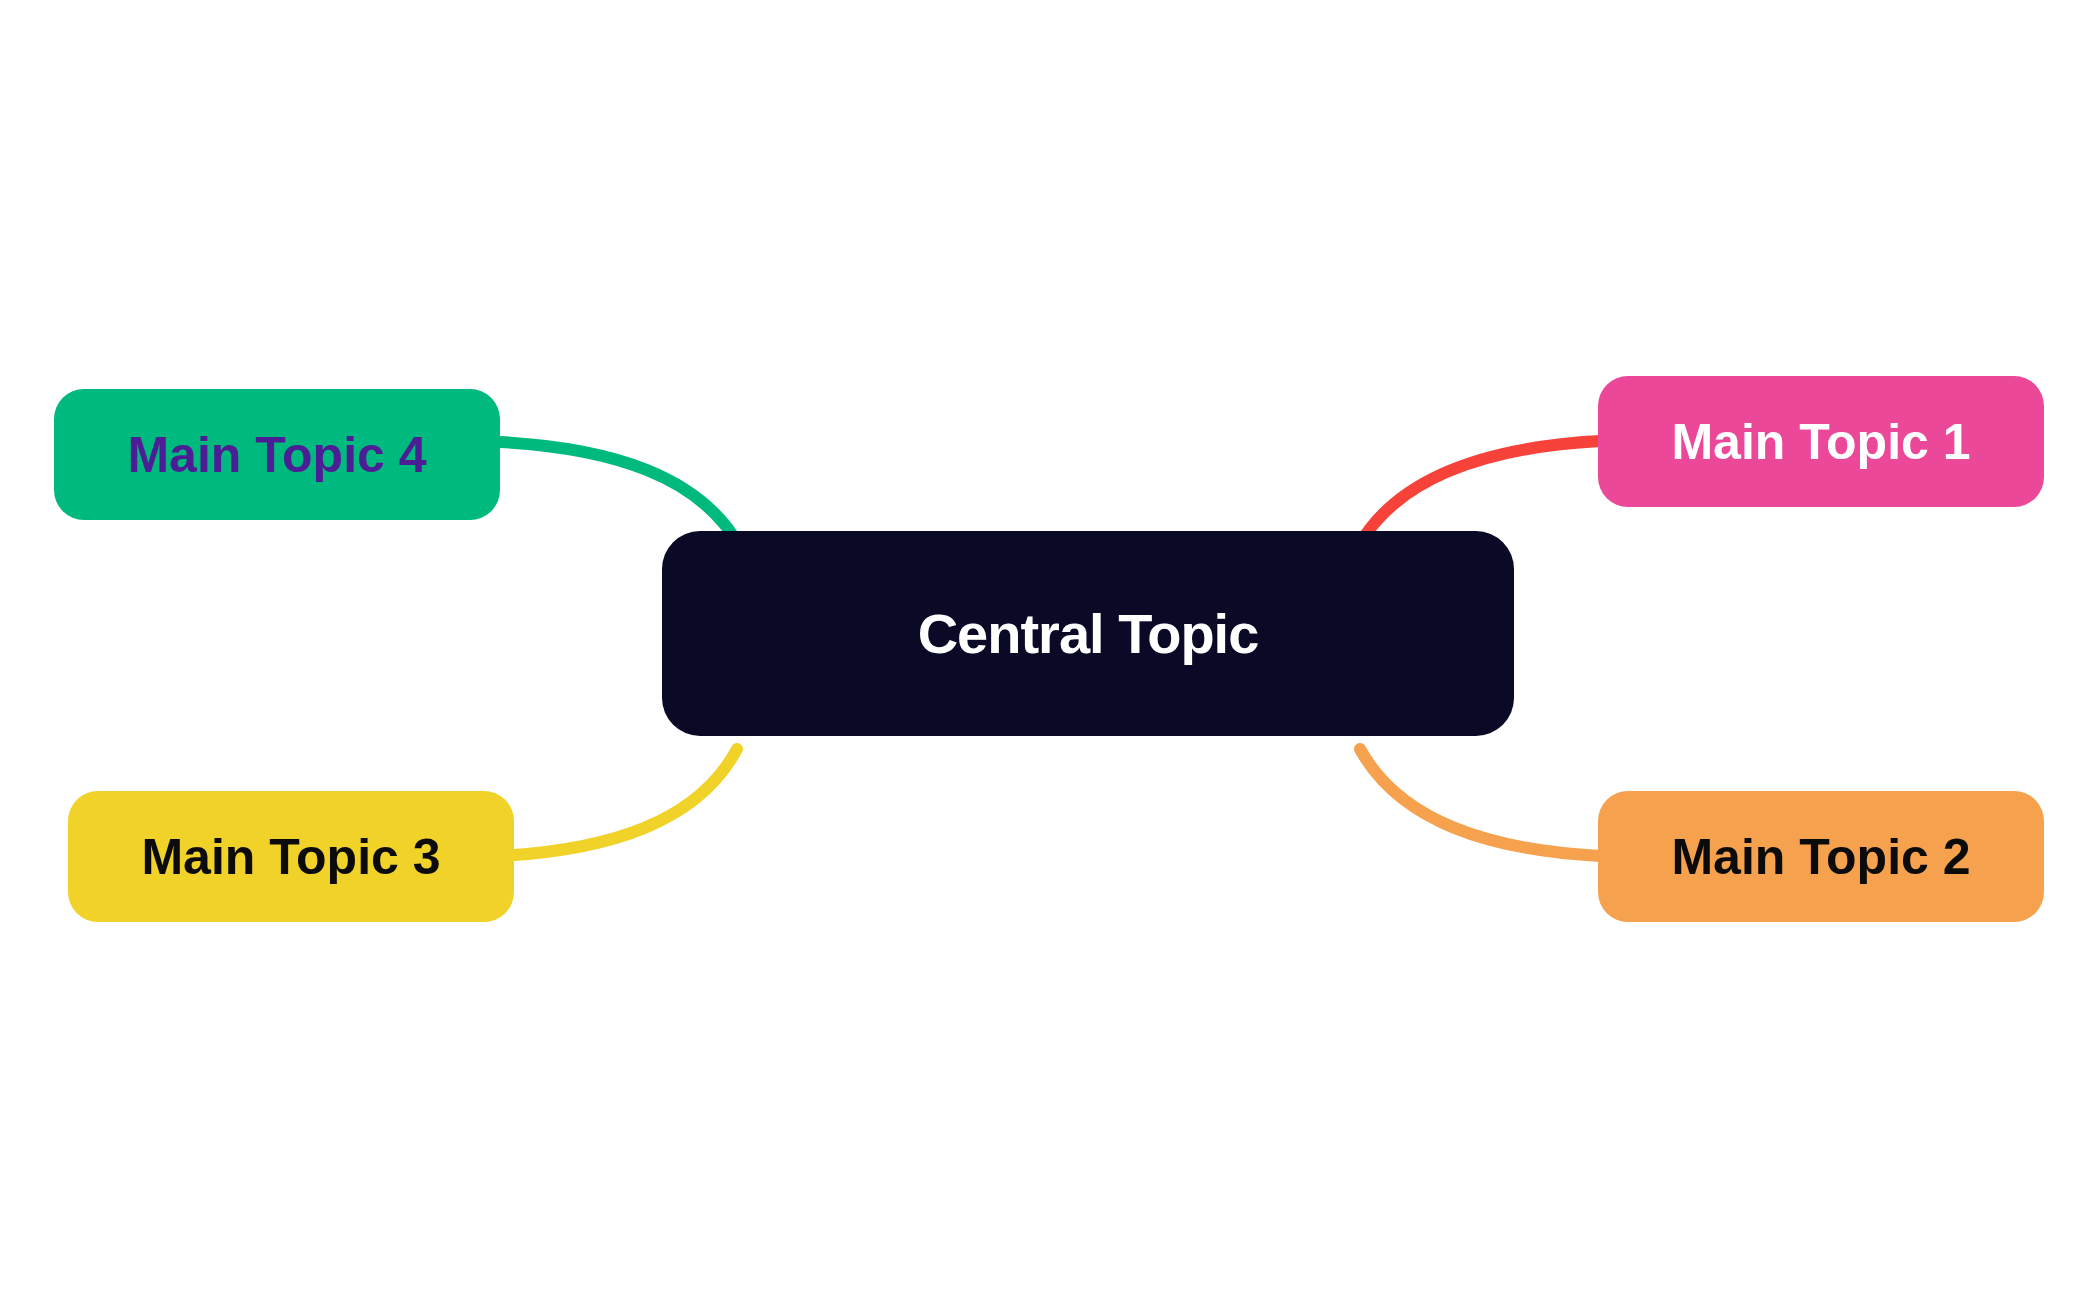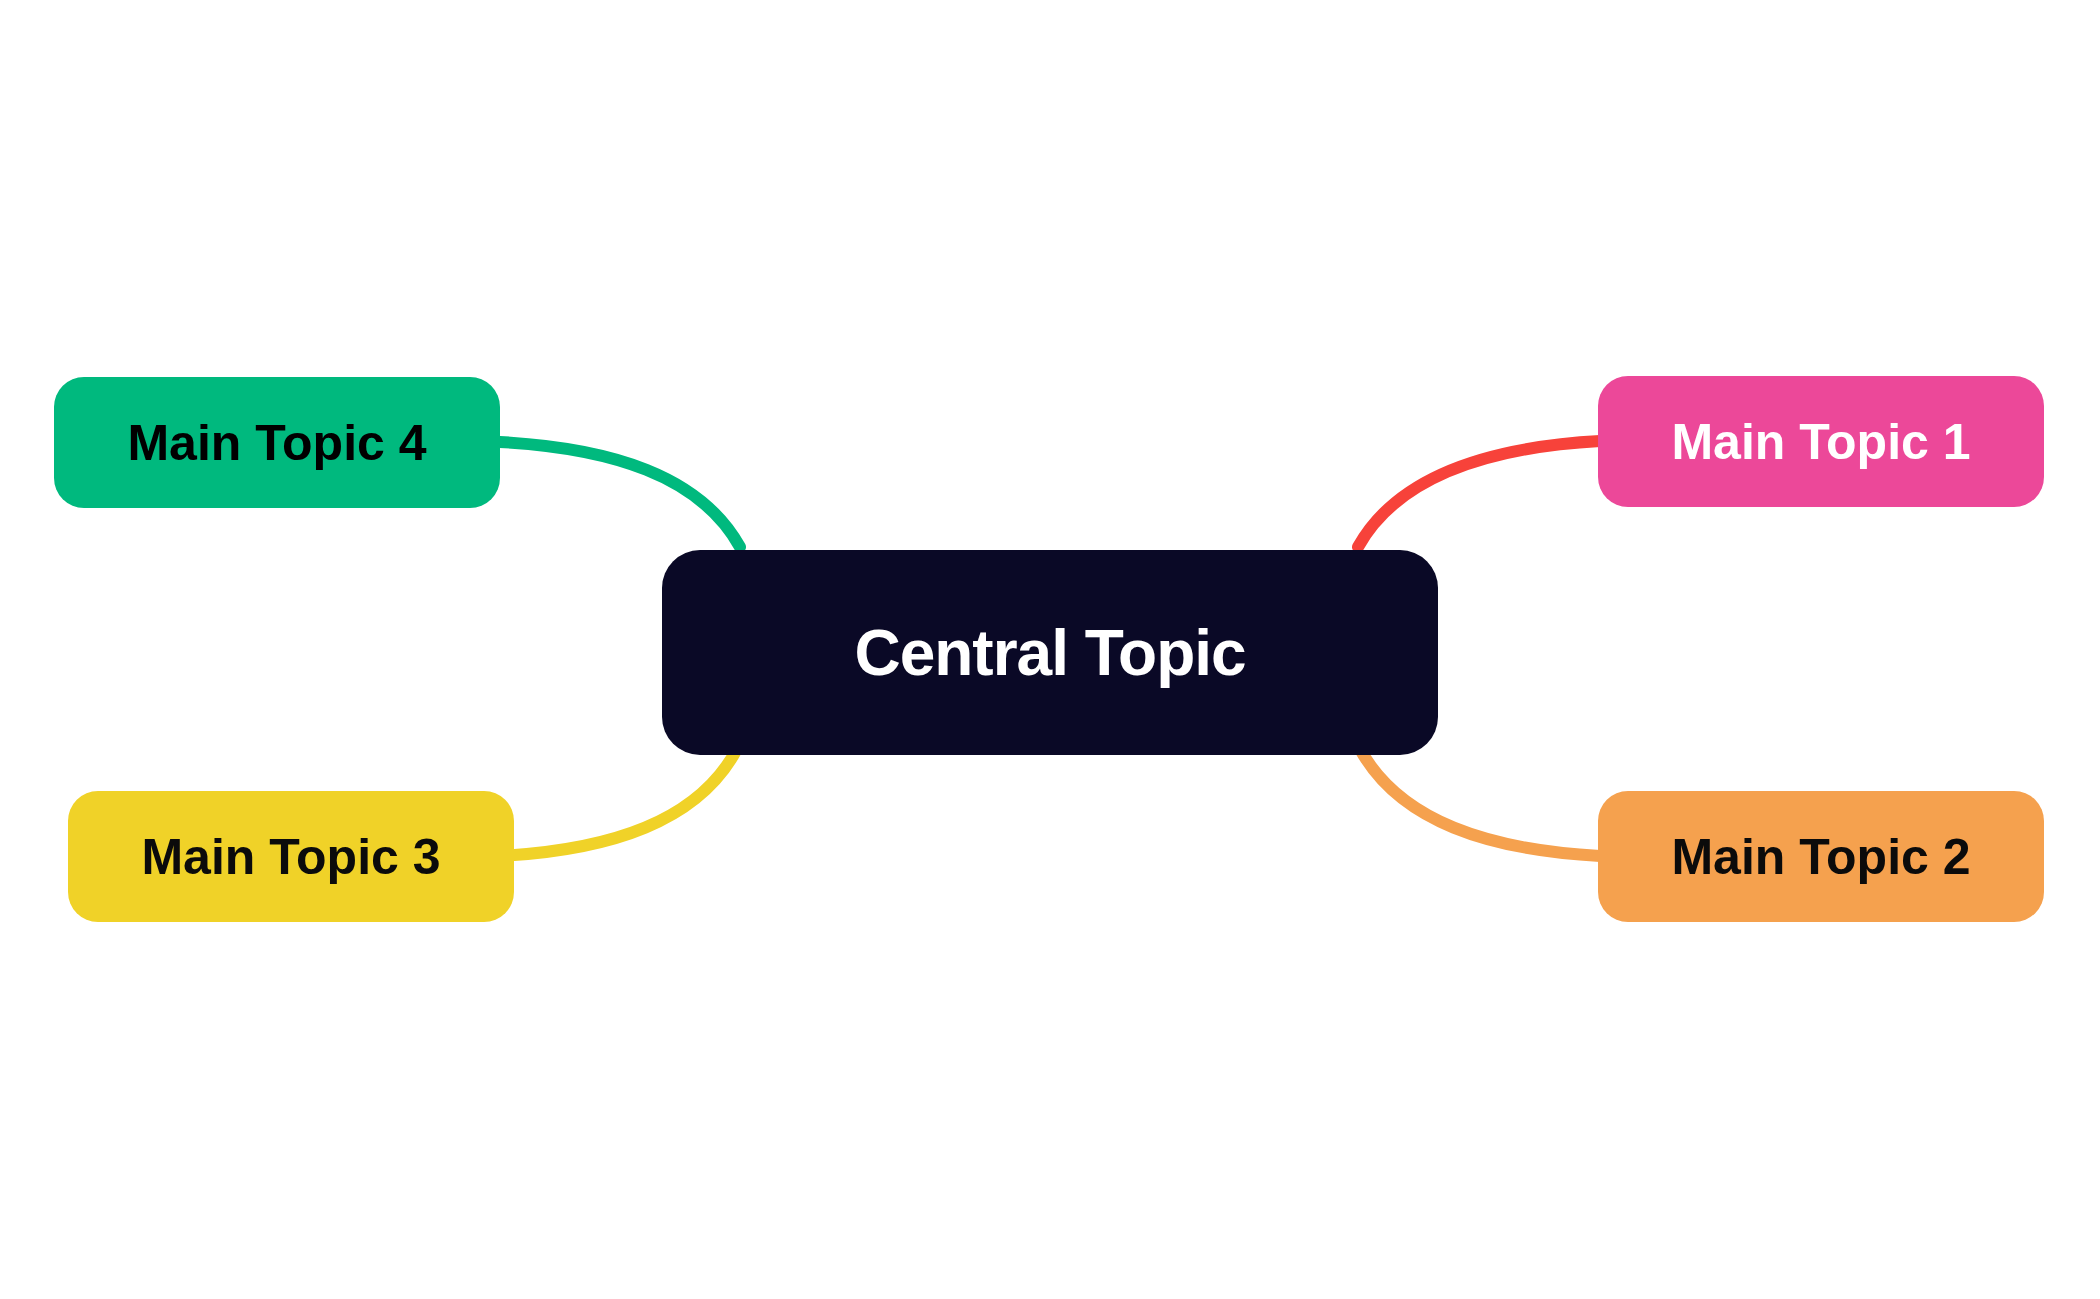--- a/index.html
+++ b/index.html
@@ -32,25 +32,25 @@
     position: absolute;
     display: flex;
     align-items: center;
     justify-content: center;
     box-sizing: border-box;
     font-weight: bold;
     white-space: nowrap;
   }
   .central {
     left: 662px;
-    top: 550px;
-    width: 776px;
+    top: 531px;
+    width: 852px;
     height: 205px;
     border-radius: 38px;
-    font-size: 64px;
+    font-size: 56px;
     letter-spacing: -1px;
   }
   .topic {
     width: 446px;
     height: 131px;
     border-radius: 30px;
     font-size: 50px;
   }
   .topic-1 { left: 1598px; top: 376px; }
   .topic-2 { left: 1598px; top: 791px; }
@@ -78,17 +78,17 @@
   </div>
 
   <div class="node topic topic-2" style="background: rgb(245, 161, 78); color: rgb(11, 11, 11);">
     <span>Main Topic 2</span>
   </div>
 
   <div class="node topic topic-3" style="background: rgb(240, 210, 40); color: rgb(11, 11, 11);">
     <span>Main Topic 3</span>
   </div>
 
-  <div class="node topic topic-4" style="background: rgb(0, 185, 126); color: #000000;">
+  <div class="node topic topic-4" style="background: rgb(0, 185, 126); color: #4c1d95; margin-top: 12px;">
     <span>Main Topic 4</span>
   </div>
 
 </div>
 
 </body></html>

